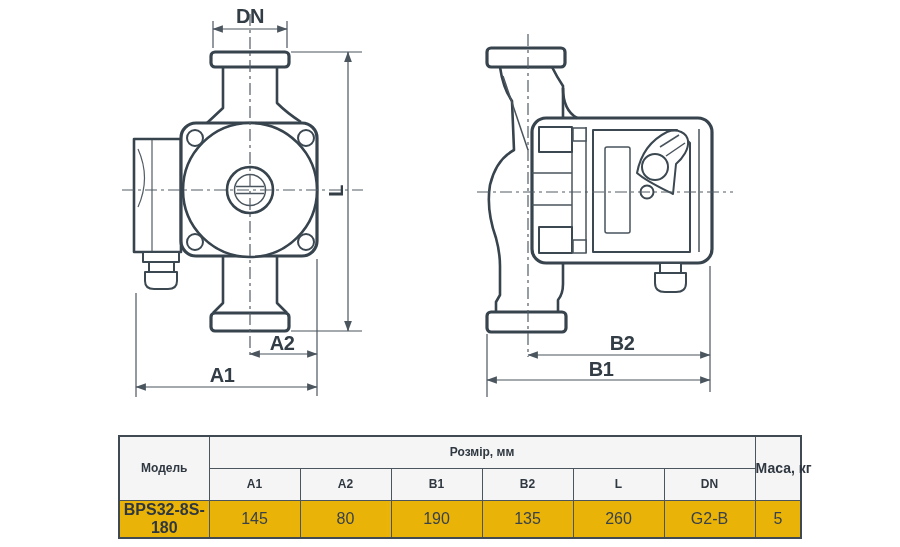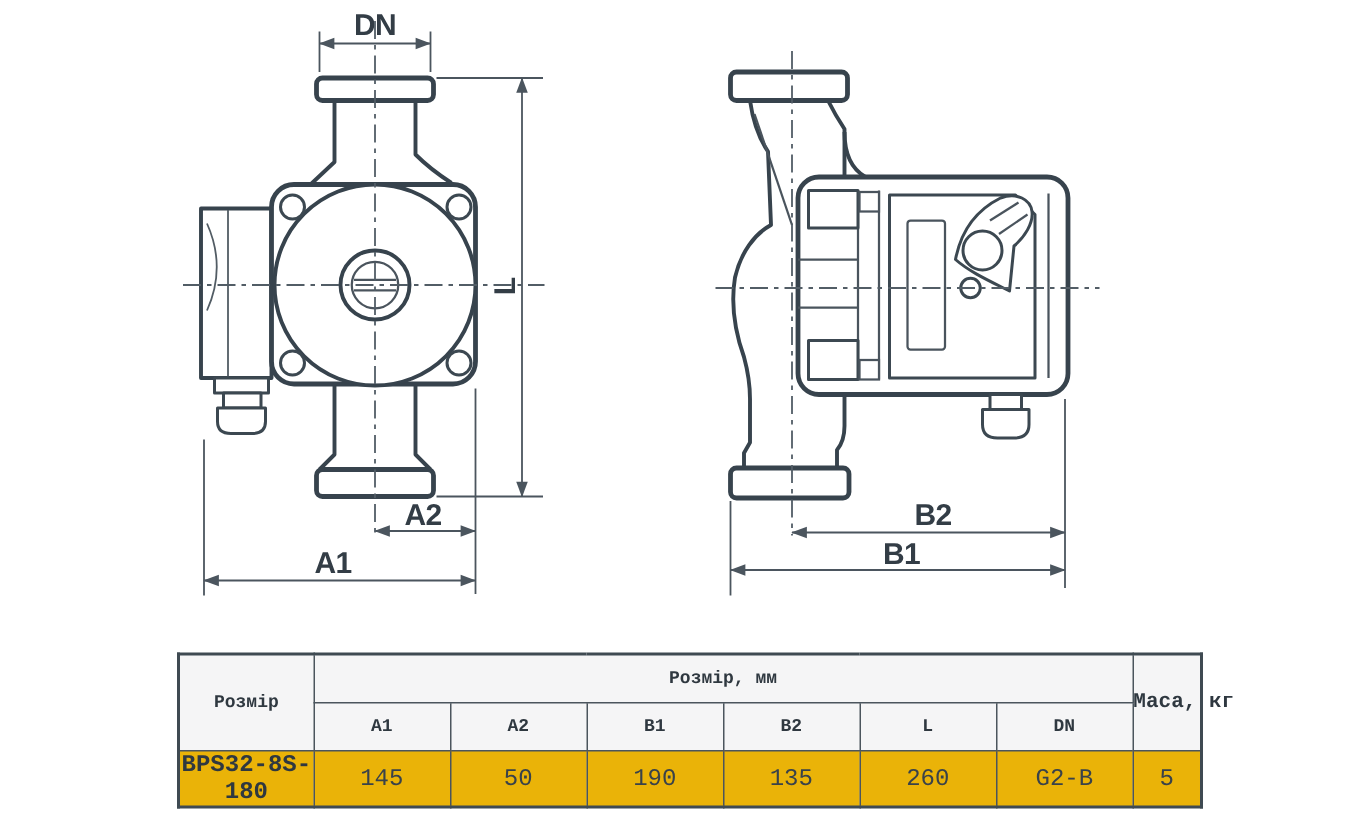--- a/index.html
+++ b/index.html
@@ -20,21 +20,21 @@
   .w   { fill:#ffffff; }
   .lbl { font:bold 20px "Liberation Sans", sans-serif; fill:#333d46; letter-spacing:-0.5px; }
 
   
   .spec-table {
     position:absolute; left:108px; top:435px; width:684px;
     border-collapse:collapse; table-layout:fixed;
     font-family:"Liberation Sans", sans-serif;
   }
   .spec-table th, .spec-table td {
-    border:1px solid #4b555d; text-align:center; vertical-align:middle; padding:0;font-family:Liberation Mono, monospace;
+    border:1px solid #4b555d; text-align:center; vertical-align:middle; padding:0;
   }
   .spec-table { border:2px solid #3f4a52; }
   .spec-table th {
     background:#f5f5f6; font-size:12px; font-weight:bold; color:#2f3840;
   }
   .spec-table th.mass-h { font-size:14px; white-space:nowrap; }
   .spec-table td {
     background:#eab308; font-size:16px; color:#39424a;
   }
   .spec-table td.model-cell { font-weight:bold; color:#2f3840; }
@@ -184,38 +184,38 @@
       <col style="width:91px">
         <col style="width:91px">
         <col style="width:91px">
       <col style="width:91px">
         <col style="width:91px">
         <col style="width:91px">
       <col style="width:46px">
     </colgroup>
     <thead>
       <tr>
-        <th rowspan="2">Розмір</th>
+        <th rowspan="2">Модель</th>
         <th colspan="6">Розмір, мм</th>
         <th rowspan="2" class="mass-h">Маса, кг</th>
       </tr>
       <tr>
         <th>A1</th>
         <th>A2</th>
         <th>B1</th>
         <th>B2</th>
         <th>L</th>
         <th>DN</th>
       </tr>
     </thead>
     <tbody>
       <tr>
         <td class="model-cell">BPS32-8S-180</td>
         <td>145</td>
-        <td>50</td>
+        <td>80</td>
         <td>190</td>
         <td>135</td>
         <td>260</td>
         <td>G2-B</td>
         <td>5</td>
       </tr>
     </tbody>
   </table>
 
 </div>

